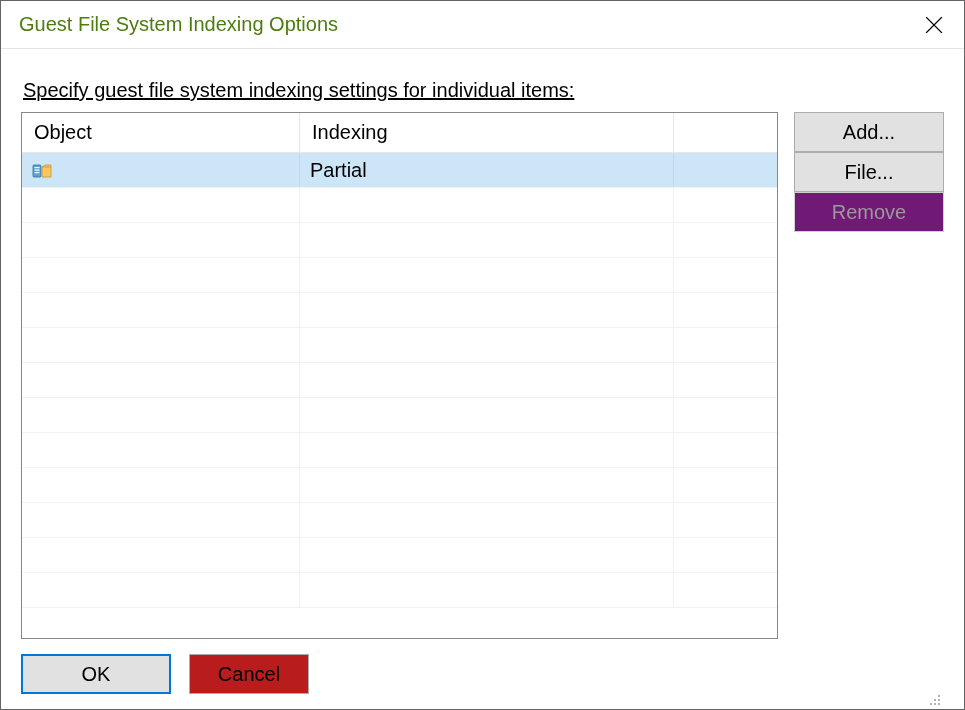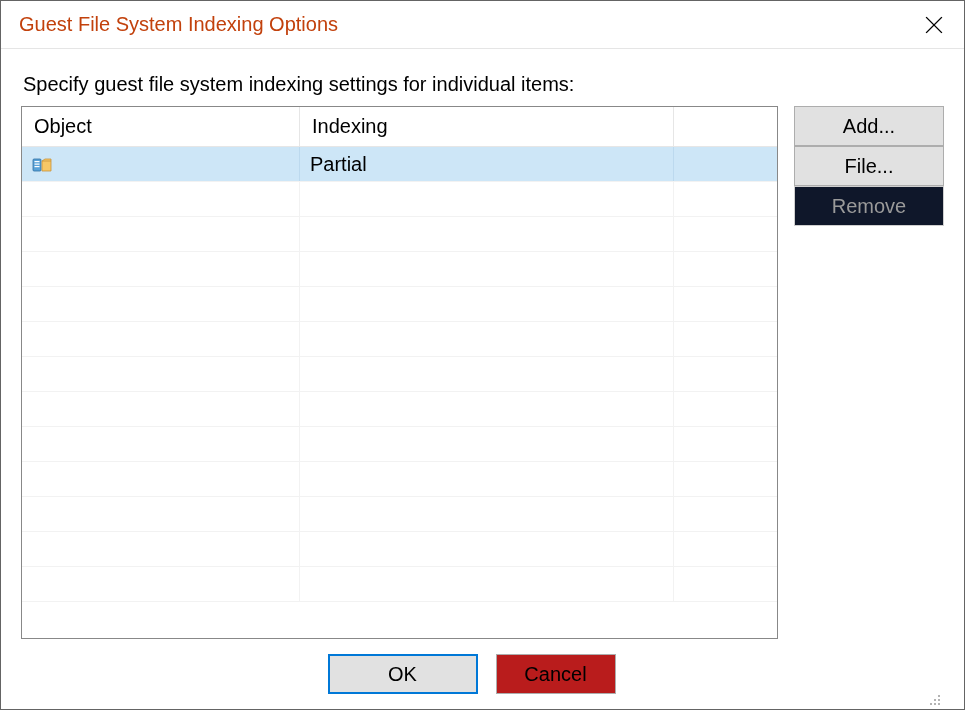--- a/index.html
+++ b/index.html
@@ -22,38 +22,39 @@
   .titlebar {
     height: 48px;
     display: flex;
     align-items: center;
     padding: 0 0 0 18px;
     border-bottom: 1px solid #e5e5e5;
   }
   .titlebar-title {
     flex: 1;
     font-size: 20px;
-    color: #c2410c;
+    color: #4d7c0f;
   }
   .close-btn {
     width: 60px; height: 48px;
     display: flex; align-items: center; justify-content: center;
     cursor: pointer;
   }
   .close-btn svg { width: 18px; height: 18px; stroke: #000; stroke-width: 1.2; }
 
   .client {
     flex: 1;
     padding: 20px 20px 0 20px;
     display: flex;
     flex-direction: column;
   }
   .instruction {
     font-size: 20px;
-    margin: 4px 4px 10px 2px;
+    margin: 10px 4px 10px 2px;
+    text-decoration: underline;
   }
 
   .body-row {
     display: flex;
     flex: 1;
     gap: 16px;
     min-height: 0;
   }
 
   .table-wrap {
@@ -118,30 +119,30 @@
     height: 40px;
     border: 1px solid #adadad;
     background: #e1e1e1;
     font-size: 20px;
     font-family: inherit;
     cursor: pointer;
     padding: 0;
   }
   .btn:disabled {
     color: #9a9a9a;
-    background: #0f172a;
+    background: #701a75;
     border-color: #cfcfcf;
     cursor: default;
   }
 
   .footer {
     height: 70px;
     display: flex;
     align-items: center;
-    justify-content: center;
+    justify-content: flex-start;
     gap: 18px;
     padding: 0 22px 0 0;
     position: relative;
   }
   .btn-ok {
     width: 150px; height: 40px;
     border: 2px solid #0078d7;
     background: #e1e1e1;
     font-size: 20px;
     font-family: inherit;

